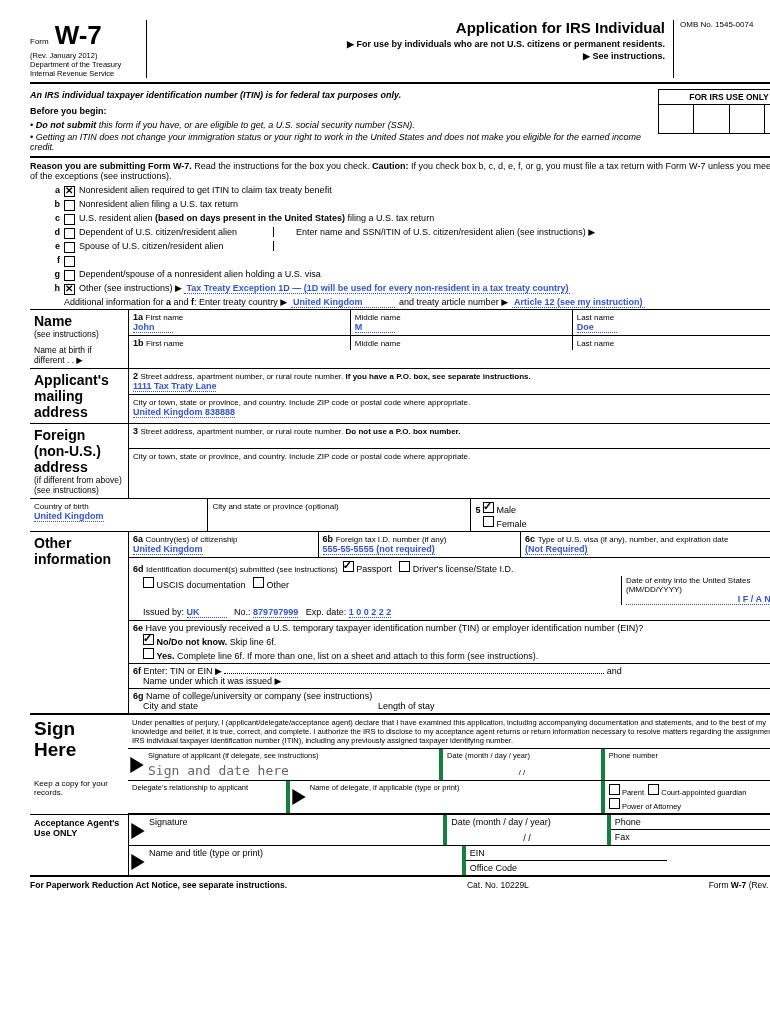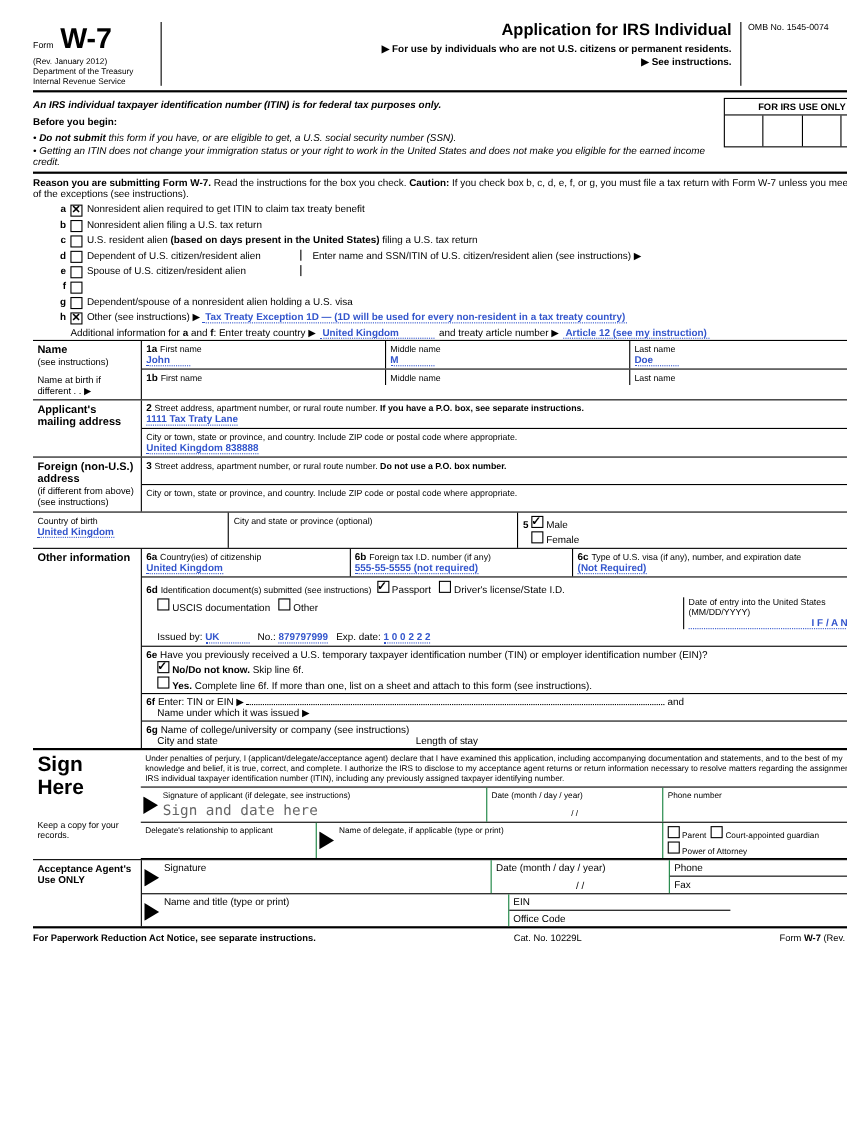--- a/index.html
+++ b/index.html
@@ -23,34 +23,34 @@
 .sec{border-bottom:1px solid #000;padding:3px 0;clear:both}
 .bold{font-weight:bold}
 .reason-line{padding:1px 0 1px 20px;display:flex;align-items:flex-start;gap:4px}
 .cb{display:inline-block;width:9px;height:9px;border:1px solid #000;position:relative;flex-shrink:0;margin-top:1px}
 .cb.x::after{content:"✕";position:absolute;top:-2px;left:0;font-size:10px;font-weight:bold}
 .cb.ck::after{content:"✓";position:absolute;top:-3px;left:-1px;font-size:11px;font-weight:bold}
 .lbl{font-weight:bold;width:10px;text-align:right;flex-shrink:0}
 .uline{border-bottom:1px dotted #3355cc;color:#3355cc;font-weight:bold;padding:0 2px}
 .grid{display:flex;border-top:1px solid #000}
 .side{width:90px;border-right:1px solid #000;padding:3px 4px;font-size:8.5px}
-.side .h{font-weight:bold;font-size:10px}
+.side .h{font-weight:bold;font-size:14px}
 .main{flex:1}
 .field-row{display:flex;border-bottom:1px solid #000}
 .field-row:last-child{border-bottom:none}
 .cell{padding:2px 4px;border-right:1px solid #000;position:relative}
 .cell:last-child{border-right:none}
 .cell .lab{font-size:8px}
 .cell .val{color:#3355cc;font-weight:bold;border-bottom:1px dotted #3355cc;display:inline-block;min-width:40px;font-size:9px}
 .sign-area{display:flex;border-top:2px solid #000}
 .sign-left{width:90px;padding:4px}
 .sign-left .big{font-size:19px;font-weight:bold;line-height:1.1}
 .sign-main{flex:1;font-size:7.5px}
 .sig-row{display:flex;border-bottom:1px solid #000;min-height:26px}
-.sig-cell{border-right:1px solid #15803d;padding:2px 4px;position:relative}
+.sig-cell{border-right:4px solid #15803d;padding:2px 4px;position:relative}
 .sig-cell:last-child{border-right:none}
 .arrow-big{position:absolute;left:2px;top:8px}
 .arrow-big svg{width:14px;height:16px}
 .footer{display:flex;justify-content:space-between;border-top:2px solid #000;padding-top:3px;font-size:8.5px}
 </style>
 </head>
 <body>
 
 <div class="page">
 
@@ -105,21 +105,21 @@
     </div>
 <div class="reason-line">
       <span class="lbl">c</span>
       <span class="cb"></span>
       <span><span>U.S. resident alien </span><span class="bold">(based on days present in the United States)</span><span> filing a U.S. tax return</span></span>
     </div>
 <div class="reason-line">
       <span class="lbl">d</span>
       <span class="cb"></span>
       <span style="width:190px">Dependent of U.S. citizen/resident alien</span>
-      <span style="border-left:1px solid #000;padding-left:10px">Enter name and SSN/ITIN of U.S. citizen/resident alien (see instructions) ▶</span>
+      <span style="border-left:1px solid #000;padding-left:22px">Enter name and SSN/ITIN of U.S. citizen/resident alien (see instructions) ▶</span>
     </div>
 <div class="reason-line">
       <span class="lbl">e</span>
       <span class="cb"></span>
       <span style="width:190px">Spouse of U.S. citizen/resident alien</span>
       <span style="border-left:1px solid #000;height:10px"></span>
     </div>
 <div class="reason-line">
       <span class="lbl">f</span>
       <span class="cb"></span>

